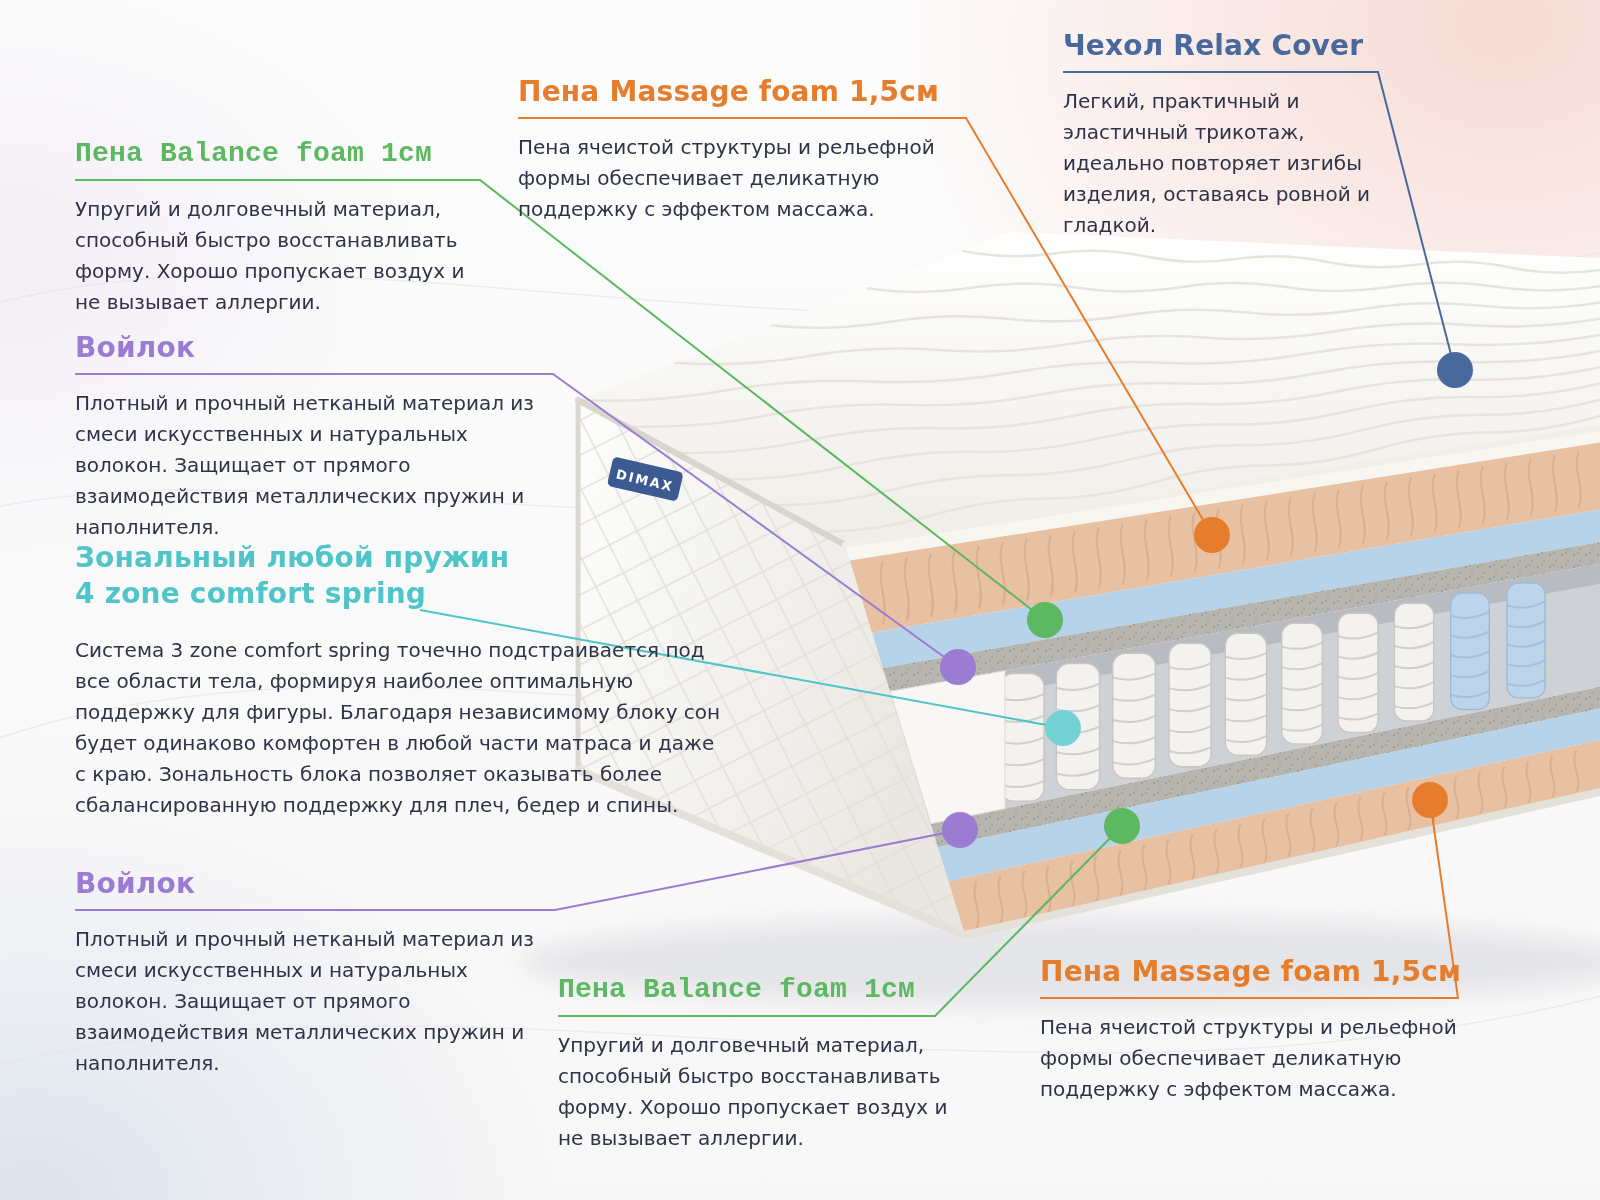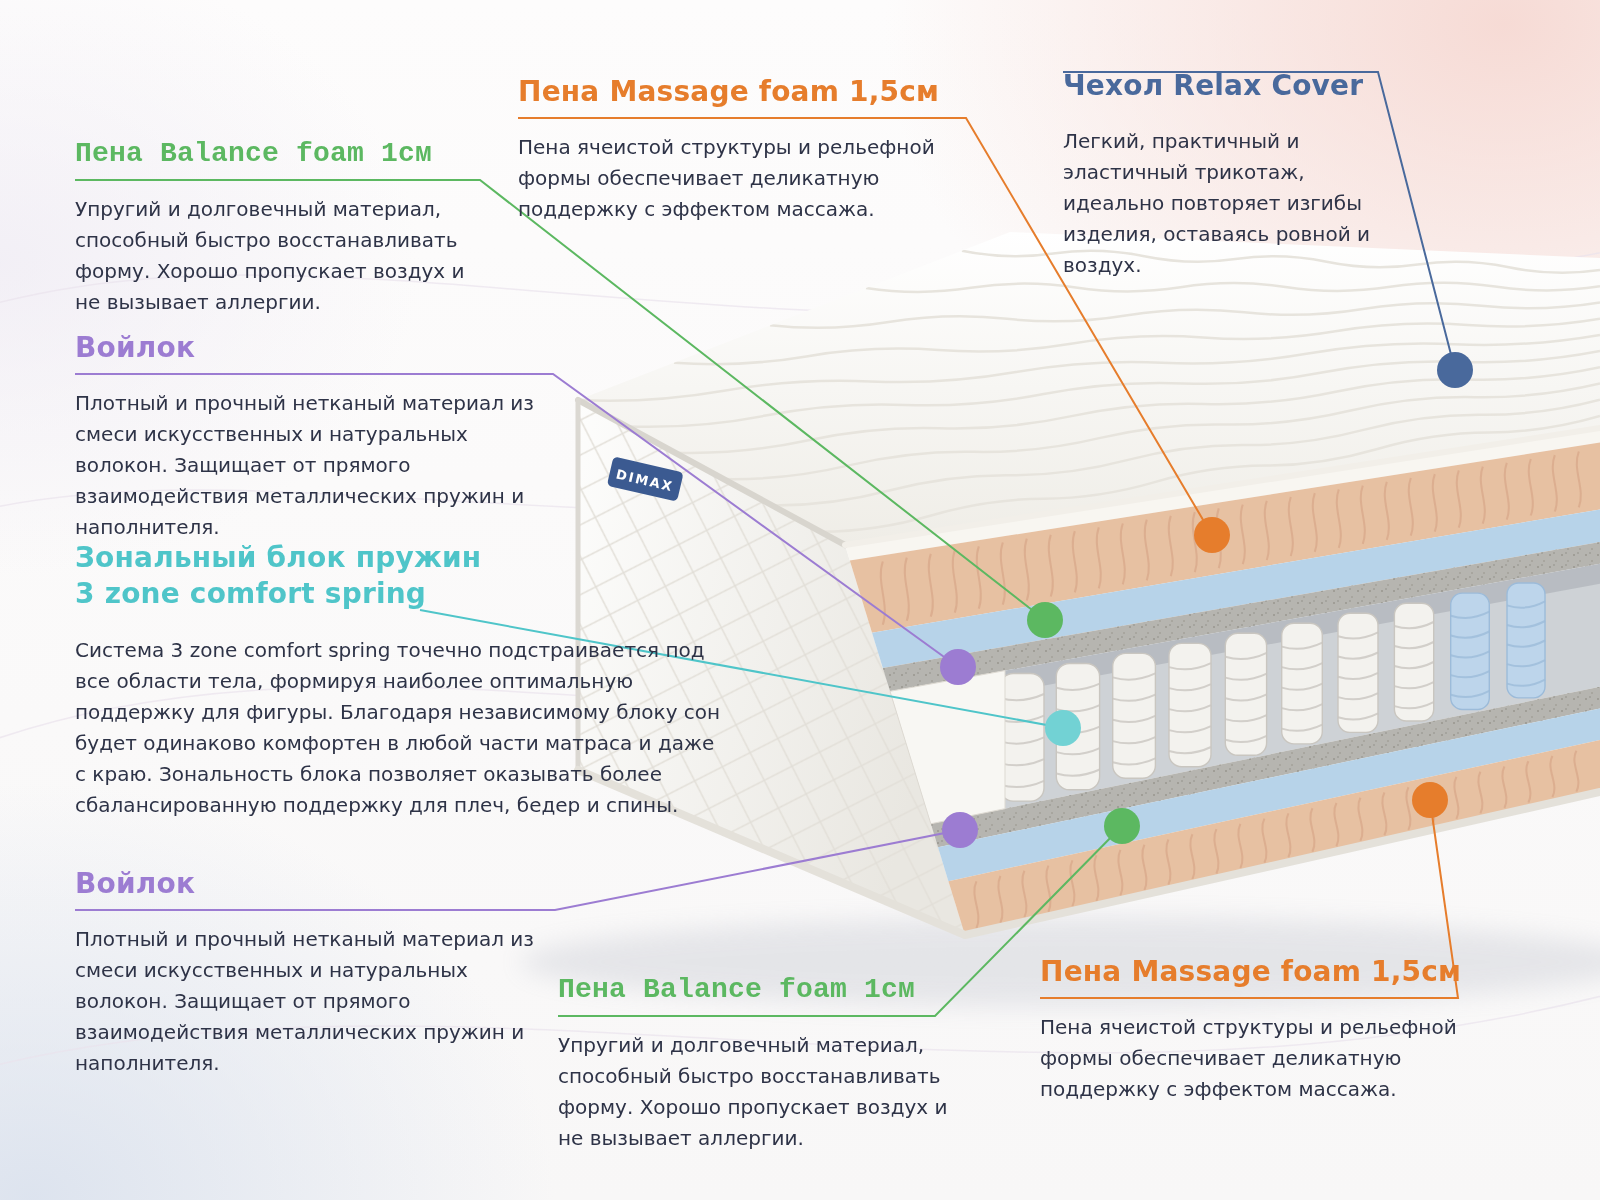--- a/index.html
+++ b/index.html
@@ -18,21 +18,21 @@
   }
   svg#scene{position:absolute;inset:0;}
   .note{position:absolute;}
   .note h2{margin:0 0 22px;font-size:28px;line-height:1.3;font-weight:700;letter-spacing:.2px;}
   .note p{margin:0;font-size:20px;line-height:1.55;color:var(--text);}
   .h-green{color:var(--green);font-family:Liberation Mono, monospace;} .h-orange{color:var(--orange);}
   .h-blue{color:var(--blue);}   .h-purple{color:var(--purple);}
   .h-teal{color:var(--teal);}
   .a-balance-top{left:75px;top:136px;width:420px;}
   .a-massage-top{left:518px;top:74px;width:452px;}
-  .a-cover{left:1063px;top:28px;width:330px;margin-top:40px;}
+  .a-cover{left:1063px;top:28px;width:330px;}
   .a-felt-top{left:75px;top:330px;width:468px;}
   .a-springs{left:75px;top:540px;width:648px;}
   .a-felt-bottom{left:75px;top:866px;width:468px;}
   .a-balance-bottom{left:558px;top:972px;width:412px;}
   .a-massage-bottom{left:1040px;top:954px;width:452px;}
   .lead{fill:none;stroke-width:2;}
   .lead-green{stroke:var(--green);} .lead-orange{stroke:var(--orange);}
   .lead-blue{stroke:var(--blue);}   .lead-purple{stroke:var(--purple);}
   .lead-teal{stroke:var(--teal);}
   .dot-green{fill:var(--green);} .dot-orange{fill:var(--orange);}
@@ -275,32 +275,32 @@
     <p>Упругий и долговечный материал, способный быстро восстанавливать форму. Хорошо пропускает воздух и не вызывает аллергии.</p>
   </div>
 
   <div class="note a-massage-top">
     <h2 class="h-orange">Пена Massage foam 1,5см</h2>
     <p>Пена ячеистой структуры и рельефной формы обеспечивает деликатную поддержку с эффектом массажа.</p>
   </div>
 
   <div class="note a-cover">
     <h2 class="h-blue">Чехол Relax Cover</h2>
-    <p>Легкий, практичный и эластичный трикотаж, идеально повторяет изгибы изделия, оставаясь ровной и воздух.</p>
+    <p>Легкий, практичный и эластичный трикотаж, идеально повторяет изгибы изделия, оставаясь ровной и гладкой.</p>
   </div>
 
   <div class="note a-felt-top">
     <h2 class="h-purple">Войлок</h2>
     <p>Плотный и прочный нетканый материал из смеси искусственных и натуральных волокон. Защищает от прямого взаимодействия металлических пружин и наполнителя.</p>
   </div>
 
   <div class="note a-springs">
     <h2 class="h-teal">
-      <span>Зональный блок пружин</span><br>
-      <span>3 zone comfort spring</span>
+      <span>Зональный любой пружин</span><br>
+      <span>4 zone comfort spring</span>
     </h2>
     <p>Система 3 zone comfort spring точечно подстраивается под все области тела, формируя наиболее оптимальную поддержку для фигуры. Благодаря независимому блоку сон будет одинаково комфортен в любой части матраса и даже с краю. Зональность блока позволяет оказывать более сбалансированную поддержку для плеч, бедер и спины.</p>
   </div>
 
   <div class="note a-felt-bottom">
     <h2 class="h-purple">Войлок</h2>
     <p>Плотный и прочный нетканый материал из смеси искусственных и натуральных волокон. Защищает от прямого взаимодействия металлических пружин и наполнителя.</p>
   </div>
 
   <div class="note a-balance-bottom">

